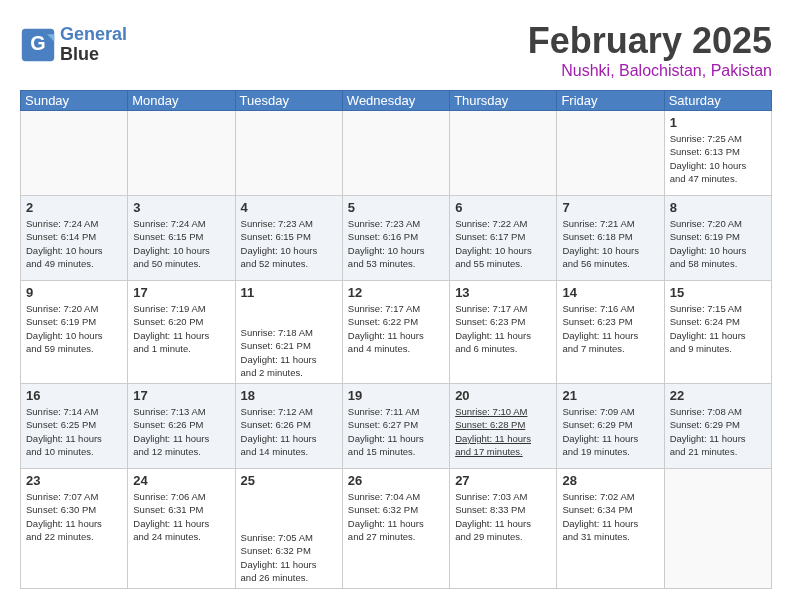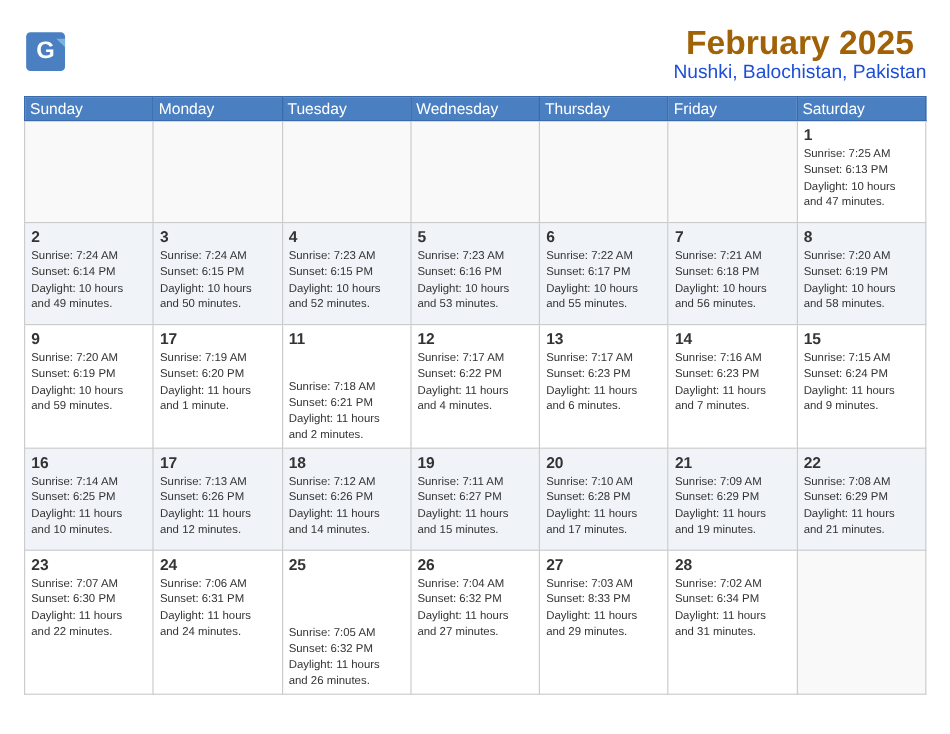--- a/index.html
+++ b/index.html
@@ -32,28 +32,27 @@
     }
     .logo-icon {
       width: 36px;
       height: 36px;
       margin-right: 4px;
     }
     .title-section {
       text-align: right;
     }
     .calendar-title {
-      font-size: 28px;
+      font-size: 36px;
       font-weight: bold;
-      color: #a16207;
-      text-align: center;
+      color: #404040;
     }
     .calendar-subtitle {
       font-size: 16px;
-      color: #1d4ed8;
+      color: #a21caf;
     }
     table {
       width: 100%;
       border-collapse: collapse;
       table-layout: fixed;
     }
     th {
       background-color: #4a7fc1;
       color: #fff;
       font-size: 13px;
@@ -93,20 +92,24 @@
 </head>
 <body>
 
 <div class="header-section">
   <div class="logo">
     <svg class="logo-icon" viewBox="0 0 40 40">
       <rect x="2" y="2" width="36" height="36" rx="4" fill="#4a7fc1"></rect>
       <text x="20" y="26" text-anchor="middle" font-size="22" font-weight="bold" fill="white" font-family="Arial">G</text>
       <polygon points="30,8 38,8 38,16" fill="#7ab3e0"></polygon>
     </svg>
+    <div class="logo-text">
+      <span style="color:#4a7fc1">General</span><br>
+      <span style="color:#333">Blue</span>
+    </div>
   </div>
   <div class="title-section">
     <div class="calendar-title">February 2025</div>
     <div class="calendar-subtitle">Nushki, Balochistan, Pakistan</div>
   </div>
 </div>
 
 <table>
   <thead>
     <tr>
@@ -261,21 +264,21 @@
         </td>
         <td class="alt-row">
           <span class="day-number">19</span>
           <div class="day-info" style="white-space: pre-line;">Sunrise: 7:11 AM
 Sunset: 6:27 PM
 Daylight: 11 hours
 and 15 minutes.</div>
         </td>
         <td class="alt-row">
           <span class="day-number">20</span>
-          <div class="day-info" style="white-space: pre-line;">Sunrise: 7:10 AM
+          <div class="day-info" style="white-space: pre-line; text-decoration: underline;">Sunrise: 7:10 AM
 Sunset: 6:28 PM
 Daylight: 11 hours
 and 17 minutes.</div>
         </td>
         <td class="alt-row">
           <span class="day-number">21</span>
           <div class="day-info" style="white-space: pre-line;">Sunrise: 7:09 AM
 Sunset: 6:29 PM
 Daylight: 11 hours
 and 19 minutes.</div>

